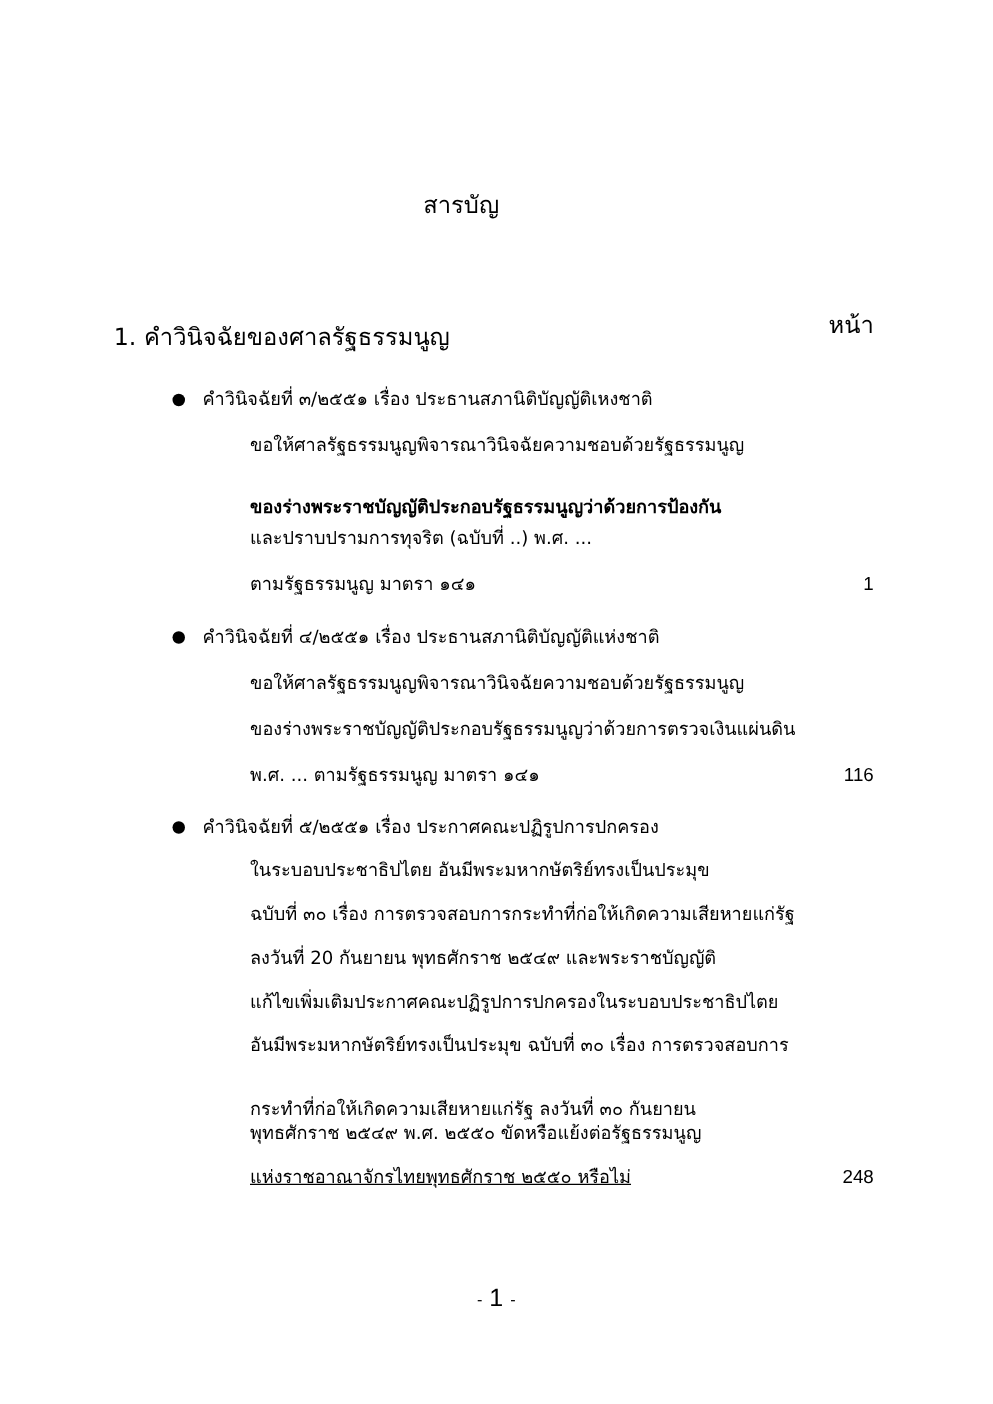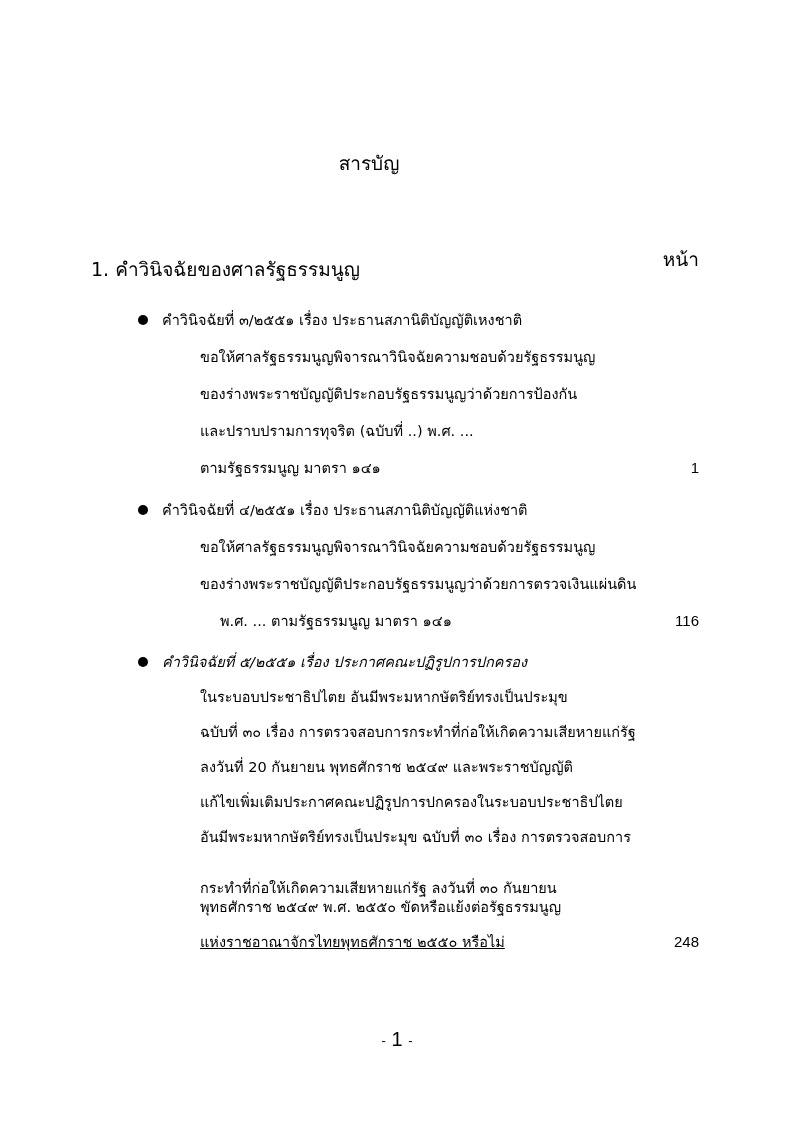--- a/index.html
+++ b/index.html
@@ -44,38 +44,38 @@
 <div class="page-col-header">หน้า</div>
 <div class="section-heading">
   <span>1.</span>
   <span>คำวินิจฉัยของศาลรัฐธรรมนูญ</span>
 </div>
 
 <div class="entry" style="top:310px;">
   <span class="bullet" style="top:5px;"></span>
   <div class="line first" style="top:0px;">คำวินิจฉัยที่ ๓/๒๕๕๑ เรื่อง ประธานสภานิติบัญญัติเหงชาติ</div>
   <div class="line cont" style="top:37px;">ขอให้ศาลรัฐธรรมนูญพิจารณาวินิจฉัยความชอบด้วยรัฐธรรมนูญ</div>
-  <div class="line cont" style="top:74px;">ของร่างพระราชบัญญัติประกอบรัฐธรรมนูญว่าด้วยการป้องกัน</div>
+  <div class="line cont" style="top:86px;font-weight:bold;">ของร่างพระราชบัญญัติประกอบรัฐธรรมนูญว่าด้วยการป้องกัน</div>
   <div class="line cont" style="top:111px;">และปราบปรามการทุจริต (ฉบับที่ ..) พ.ศ. ...</div>
   <div class="line cont" style="top:148px;">ตามรัฐธรรมนูญ มาตรา ๑๔๑</div>
   <div class="pagenum" style="top:148px;">1</div>
 </div>
 
 <div class="entry" style="top:500px;">
   <span class="bullet" style="top:5px;"></span>
   <div class="line first" style="top:0px;">คำวินิจฉัยที่ ๔/๒๕๕๑ เรื่อง ประธานสภานิติบัญญัติแห่งชาติ</div>
   <div class="line cont" style="top:37px;">ขอให้ศาลรัฐธรรมนูญพิจารณาวินิจฉัยความชอบด้วยรัฐธรรมนูญ</div>
   <div class="line cont" style="top:74px;">ของร่างพระราชบัญญัติประกอบรัฐธรรมนูญว่าด้วยการตรวจเงินแผ่นดิน</div>
-  <div class="line cont" style="top:111px;margin-left:20px;">พ.ศ. ... ตามรัฐธรรมนูญ มาตรา ๑๔๑</div>
+  <div class="line cont" style="top:111px;">พ.ศ. ... ตามรัฐธรรมนูญ มาตรา ๑๔๑</div>
   <div class="pagenum" style="top:111px;">116</div>
 </div>
 
 <div class="entry" style="top:652px;">
   <span class="bullet" style="top:5px;"></span>
-  <div class="line first" style="top:0px;font-style:italic;">คำวินิจฉัยที่ ๕/๒๕๕๑ เรื่อง ประกาศคณะปฏิรูปการปกครอง</div>
+  <div class="line first" style="top:0px;">คำวินิจฉัยที่ ๕/๒๕๕๑ เรื่อง ประกาศคณะปฏิรูปการปกครอง</div>
   <div class="line cont" style="top:35px;">ในระบอบประชาธิปไตย อันมีพระมหากษัตริย์ทรงเป็นประมุข</div>
   <div class="line cont" style="top:70px;text-align:center;">ฉบับที่ ๓๐ เรื่อง การตรวจสอบการกระทำที่ก่อให้เกิดความเสียหายแก่รัฐ</div>
   <div class="line cont" style="top:105px;">ลงวันที่ 20 กันยายน พุทธศักราช ๒๕๔๙ และพระราชบัญญัติ</div>
   <div class="line cont" style="top:140px;">แก้ไขเพิ่มเติมประกาศคณะปฏิรูปการปกครองในระบอบประชาธิปไตย</div>
   <div class="line cont" style="top:175px;">อันมีพระมหากษัตริย์ทรงเป็นประมุข ฉบับที่ ๓๐ เรื่อง การตรวจสอบการ</div>
   <div class="line cont" style="top:226px;">กระทำที่ก่อให้เกิดความเสียหายแก่รัฐ ลงวันที่  ๓๐  กันยายน</div>
   <div class="line cont" style="top:245px;">พุทธศักราช ๒๕๔๙  พ.ศ. ๒๕๕๐  ขัดหรือแย้งต่อรัฐธรรมนูญ</div>
   <div class="line cont" style="top:280px;text-decoration:underline;">แห่งราชอาณาจักรไทยพุทธศักราช  ๒๕๕๐  หรือไม่</div>
   <div class="pagenum" style="top:280px;">248</div>
 </div>

